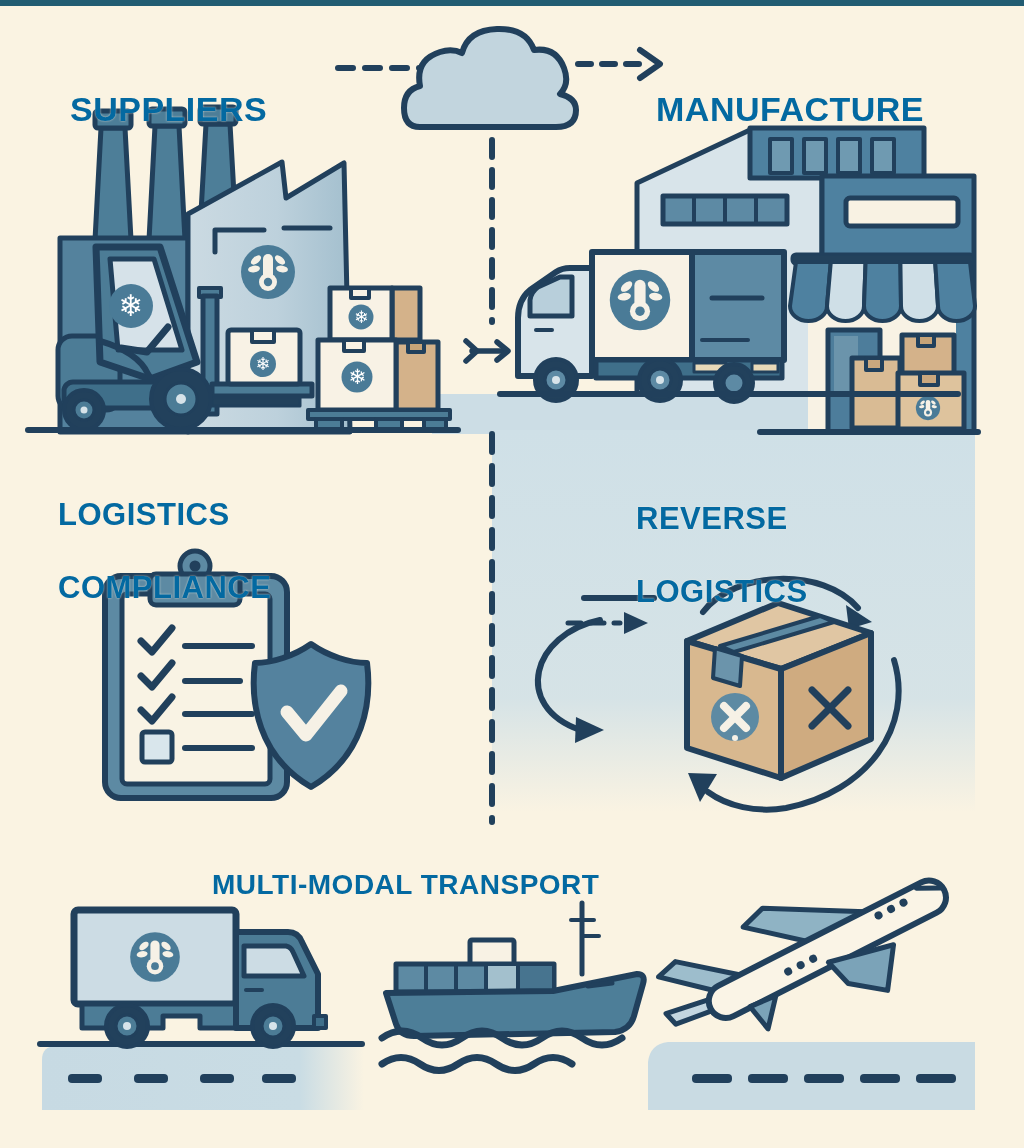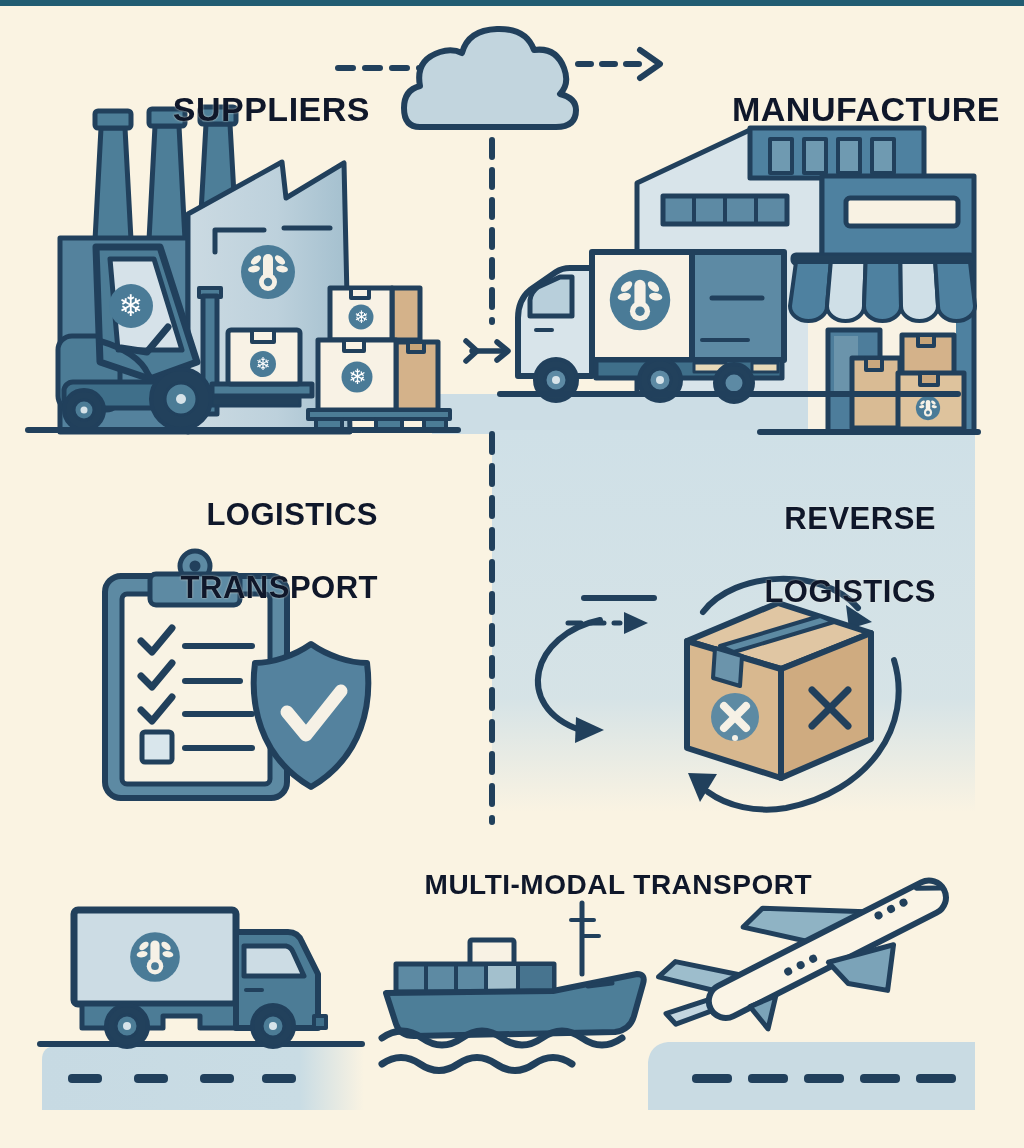--- a/index.html
+++ b/index.html
@@ -4,21 +4,21 @@
 <style>
   html,body{margin:0;padding:0;background:#e8e2d2;}
   .canvas{
     position:relative;width:1024px;height:1148px;margin:0 auto;
     background:#faf3e2;overflow:hidden;
     font-family:"Liberation Sans", sans-serif;
   }
   .topbar{position:absolute;left:0;top:0;width:1024px;height:6px;background:#215c72;}
   .art{position:absolute;left:0;top:0;width:1024px;height:1148px;}
   .title{
-    position:absolute;text-align:right;color:#0f172a;font-weight:bold;
+    position:absolute;text-align:left;color:#0369a1;font-weight:bold;
     letter-spacing:.5px;line-height:1.12;white-space:pre-line;
     text-shadow:0 0 2px rgba(250,243,226,.8);
   }
   .t-top{font-size:34px;}
   .t-mid{font-size:31px;line-height:1.18;}
   .t-bottom{font-size:28px;}
   #title-suppliers{left:70px;top:52px;width:300px;}
   #title-manufacture{left:656px;top:52px;width:344px;}
   #title-compliance{left:58px;top:460px;width:320px;}
   #title-reverse{left:636px;top:464px;width:300px;}
@@ -325,21 +325,21 @@
   </svg>
 
   <div class="title t-top" id="title-suppliers">
     <span>SUPPLIERS</span>
   </div>
   <div class="title t-top" id="title-manufacture">
     <span>MANUFACTURE</span>
   </div>
   <div class="title t-mid" id="title-compliance">
     <span>LOGISTICS</span><br>
-    <span>TRANSPORT</span>
+    <span>COMPLIANCE</span>
   </div>
   <div class="title t-mid" id="title-reverse">
     <span>REVERSE</span><br>
     <span>LOGISTICS</span>
   </div>
   <div class="title t-bottom" id="title-multimodal">
     <span>MULTI-MODAL TRANSPORT</span>
   </div>
 </div>
 

